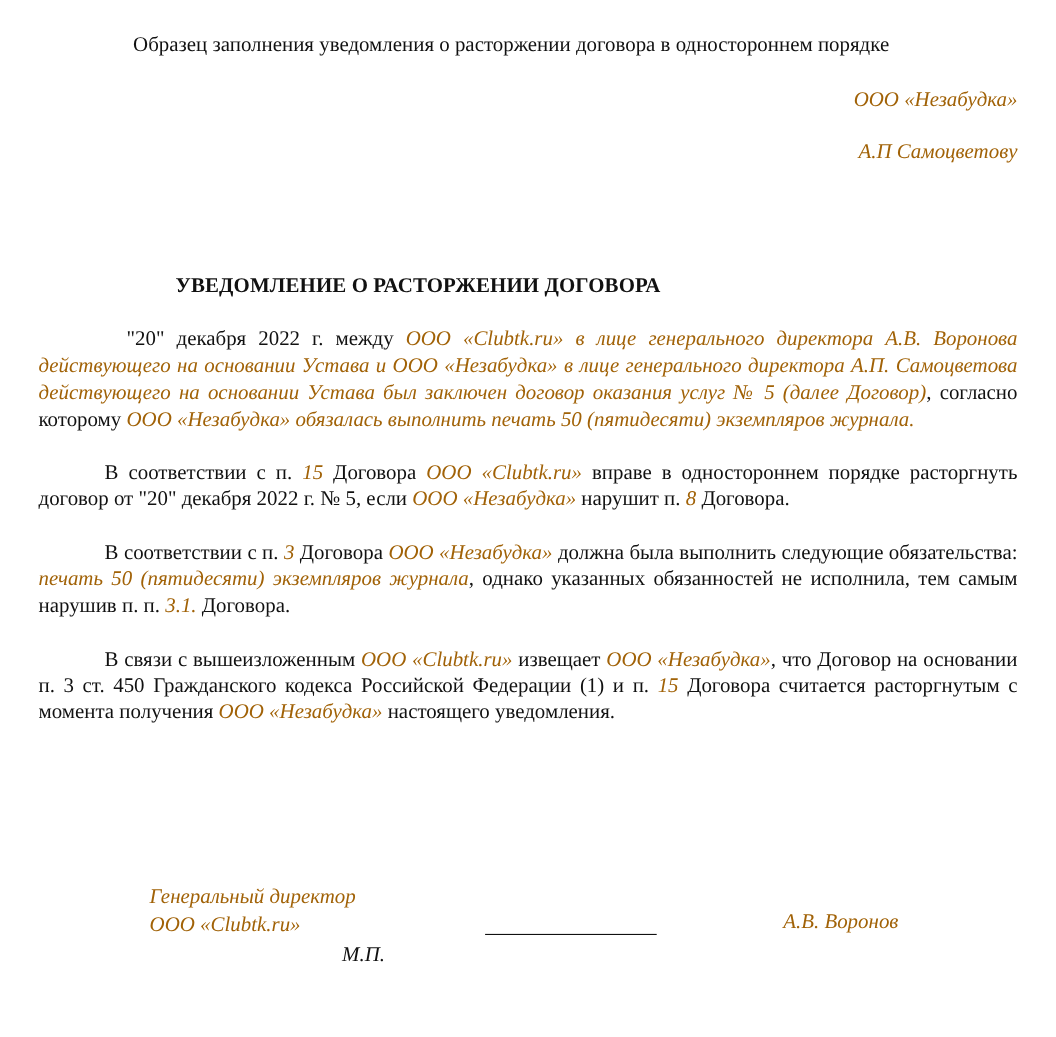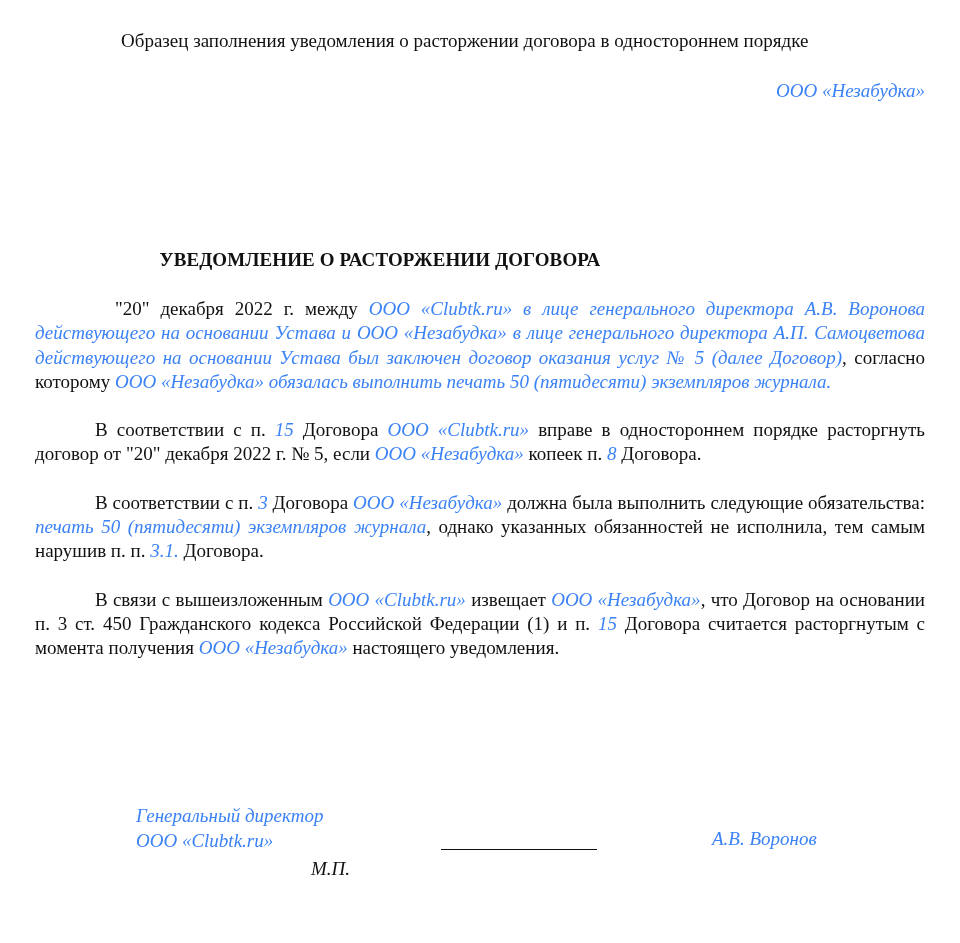--- a/index.html
+++ b/index.html
@@ -1,21 +1,21 @@
 <!DOCTYPE html>
 <html><head>
   <meta charset="utf-8">
   <style>
     html, body { margin: 0; padding: 0; background: #ffffff; }
     body {
       width: 960px; height: 943px; position: relative; overflow: hidden;
       font-family: "Liberation Serif", serif; color: #111111;
       font-size: 19px;
     }
-    .red { color: #3b82f6; font-style: italic; }
+    .red { color: #a16207; font-style: italic; }
     .top-note { position: absolute; left: 98px; top: 30px; font-size: 19px; white-space: nowrap; margin-left: 23px; }
     .addressee { position: absolute; right: 35px; top: 79px; text-align: right; line-height: 24px; }
     .addressee .gap { height: 24px; }
     .title { position: absolute; left: 0; width: 760px; top: 249px; text-align: center; font-weight: bold; font-size: 19px; letter-spacing: 0.1px; }
     .body { position: absolute; left: 35px; width: 890px; top: 297px; }
     .para { text-align: justify; text-indent: 60px; line-height: 24.3px; margin: 0 0 24px 0; }
     .para.first { text-indent: 80px; }
     .sign { position: absolute; left: 96px; top: 803px; line-height: 25px; margin-left: 40px; }
     .sign-line { position: absolute; left: 441px; top: 849px; width: 156px; border-top: 1px solid #111; }
     .signer { position: absolute; left: 712px; top: 828px; }
@@ -23,27 +23,28 @@
   </style>
 </head>
 <body>
 
 <div>
   <div class="top-note">Образец заполнения уведомления о расторжении договора в одностороннем порядке</div>
 
   <div class="addressee">
     <div class="red">ООО «Незабудка»</div>
     <div class="gap"></div>
+    <div class="red">А.П Самоцветову</div>
   </div>
 
   <div class="title">УВЕДОМЛЕНИЕ О РАСТОРЖЕНИИ ДОГОВОРА</div>
 
   <div class="body">
     <p class="para first"><span>"20" декабря 2022 г. между </span><span class="red">ООО «Clubtk.ru» в лице генерального директора А.В. Воронова действующего на основании Устава и ООО «Незабудка» в лице генерального директора А.П. Самоцветова действующего на основании Устава был заключен договор оказания услуг № 5 (далее Договор)</span><span>, согласно которому </span><span class="red">ООО «Незабудка» обязалась выполнить печать 50 (пятидесяти) экземпляров журнала.</span></p>
-    <p class="para"><span>В соответствии с п.  </span><span class="red">15</span><span> Договора </span><span class="red">ООО «Clubtk.ru»</span><span> вправе в одностороннем порядке расторгнуть договор от "20" декабря 2022 г. № 5, если </span><span class="red">ООО «Незабудка»</span><span> копеек п. </span><span class="red">8</span><span> Договора.</span></p>
+    <p class="para"><span>В соответствии с п.  </span><span class="red">15</span><span> Договора </span><span class="red">ООО «Clubtk.ru»</span><span> вправе в одностороннем порядке расторгнуть договор от "20" декабря 2022 г. № 5, если </span><span class="red">ООО «Незабудка»</span><span> нарушит п. </span><span class="red">8</span><span> Договора.</span></p>
     <p class="para"><span>В соответствии с п. </span><span class="red">3</span><span> Договора </span><span class="red">ООО «Незабудка»</span><span> должна была выполнить следующие обязательства: </span><span class="red">печать 50 (пятидесяти) экземпляров журнала</span><span>, однако указанных обязанностей не исполнила, тем самым нарушив п. п. </span><span class="red">3.1.</span><span> Договора.</span></p>
     <p class="para"><span>В связи с вышеизложенным </span><span class="red">ООО «Clubtk.ru»</span><span> извещает </span><span class="red">ООО «Незабудка»</span><span>, что Договор на основании п.  3 ст. 450 Гражданского кодекса Российской Федерации (1) и п. </span><span class="red">15</span><span> Договора считается расторгнутым с   момента получения </span><span class="red">ООО «Незабудка»</span><span> настоящего уведомления.</span></p>
   </div>
 
   <div class="sign red">
     <div>Генеральный директор</div>
     <div>ООО «Clubtk.ru»</div>
   </div>
   <div class="sign-line"></div>
   <div class="signer red">А.В. Воронов</div>

